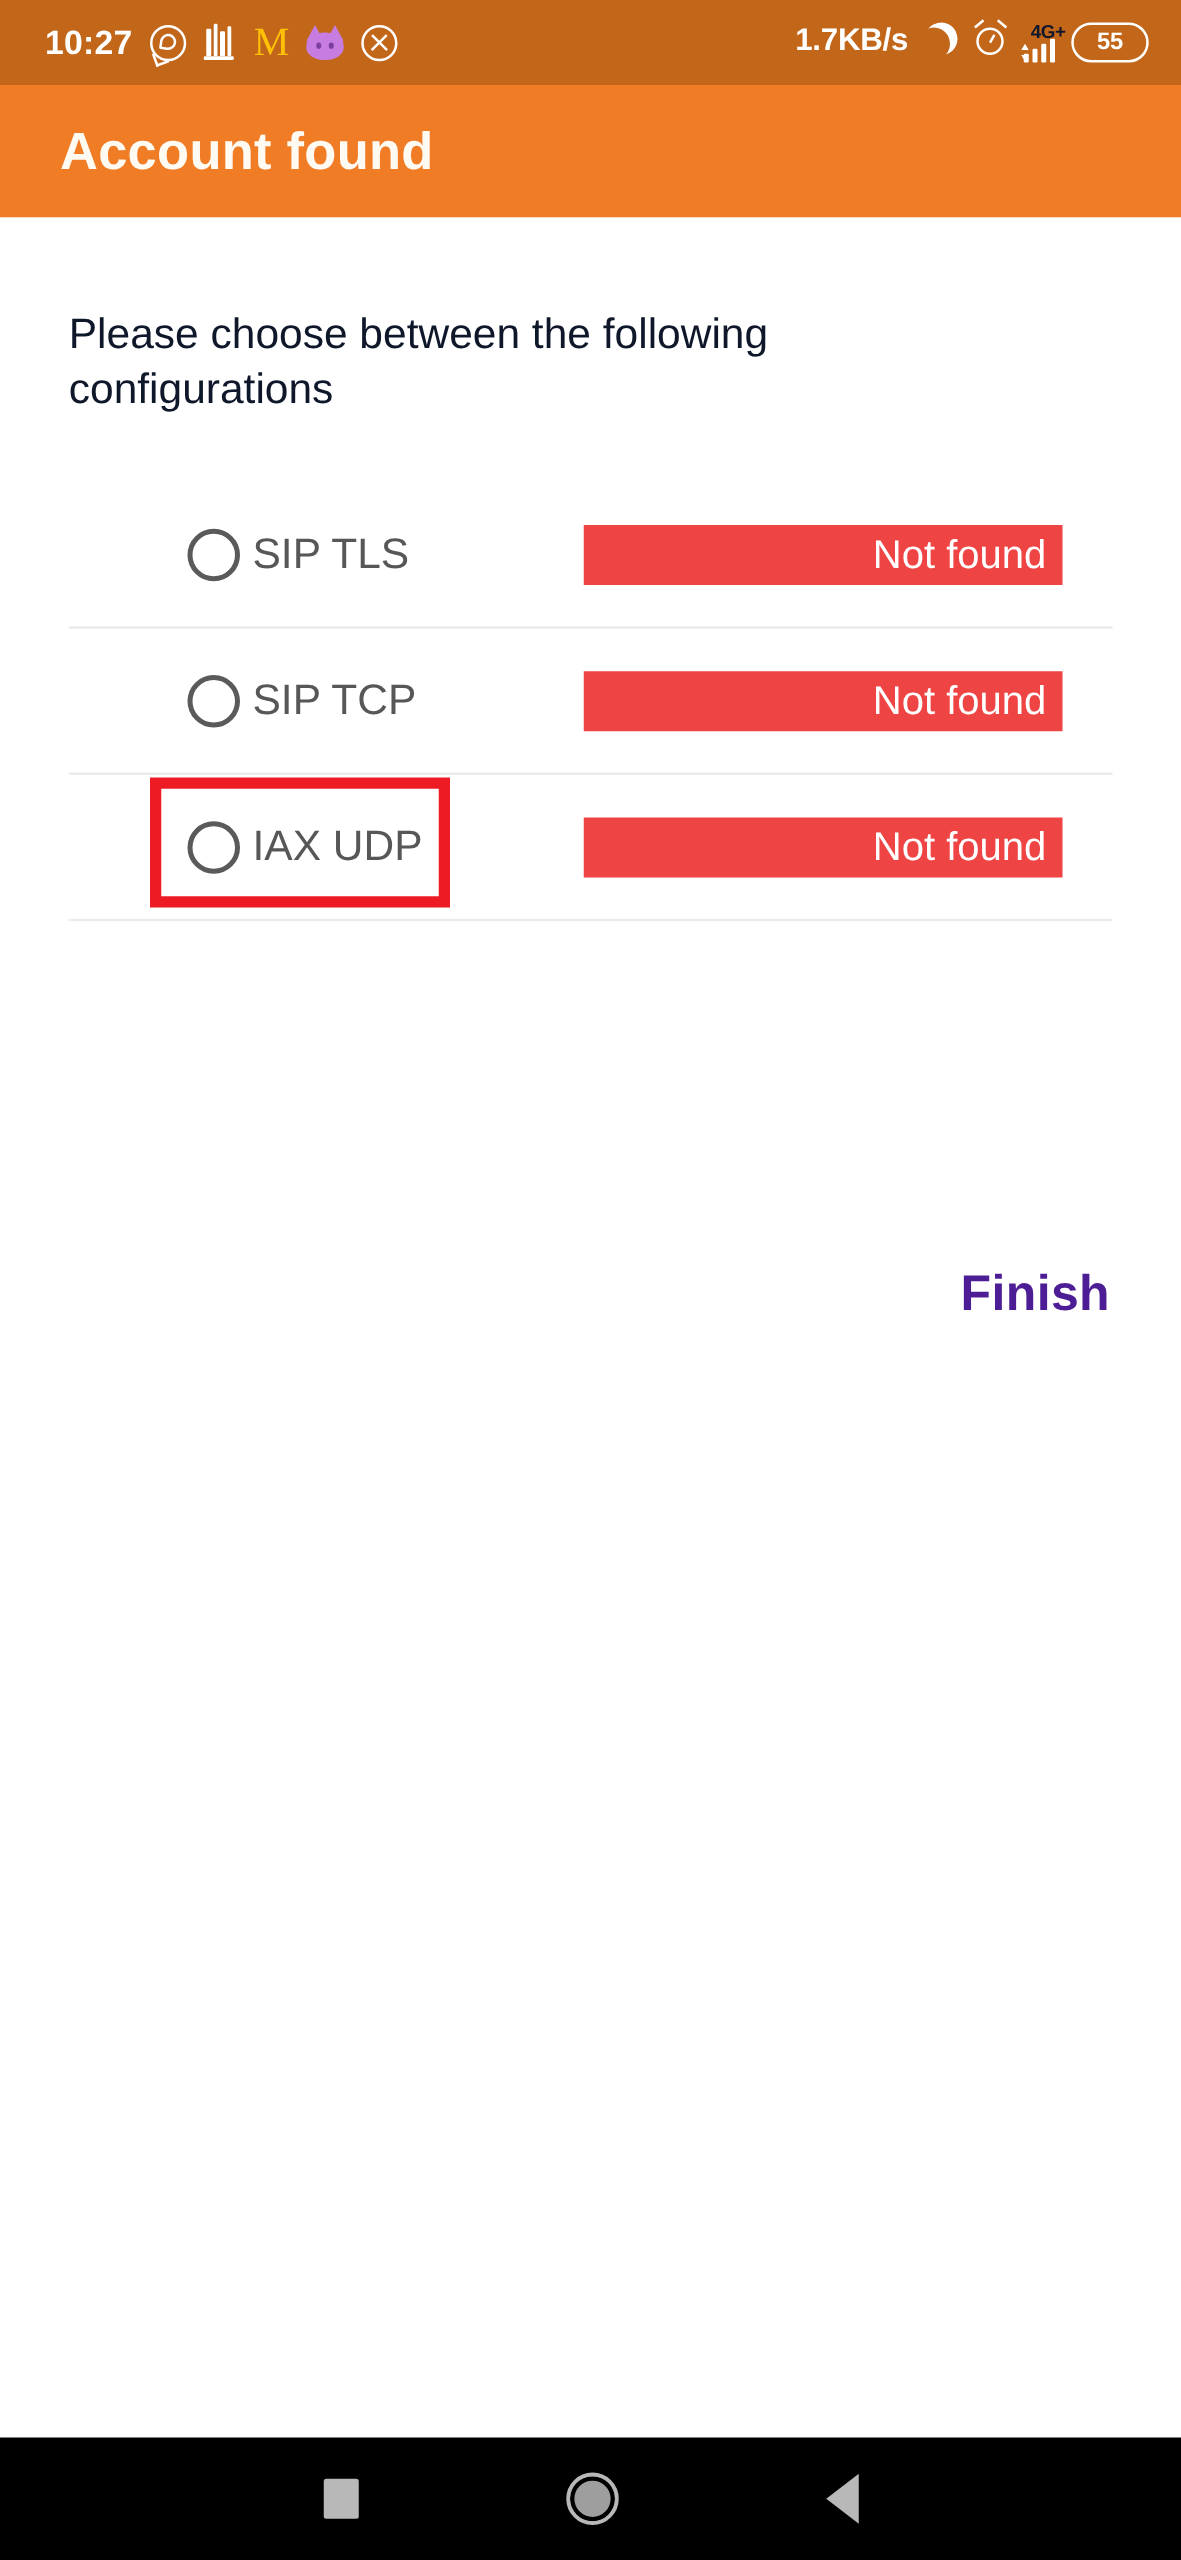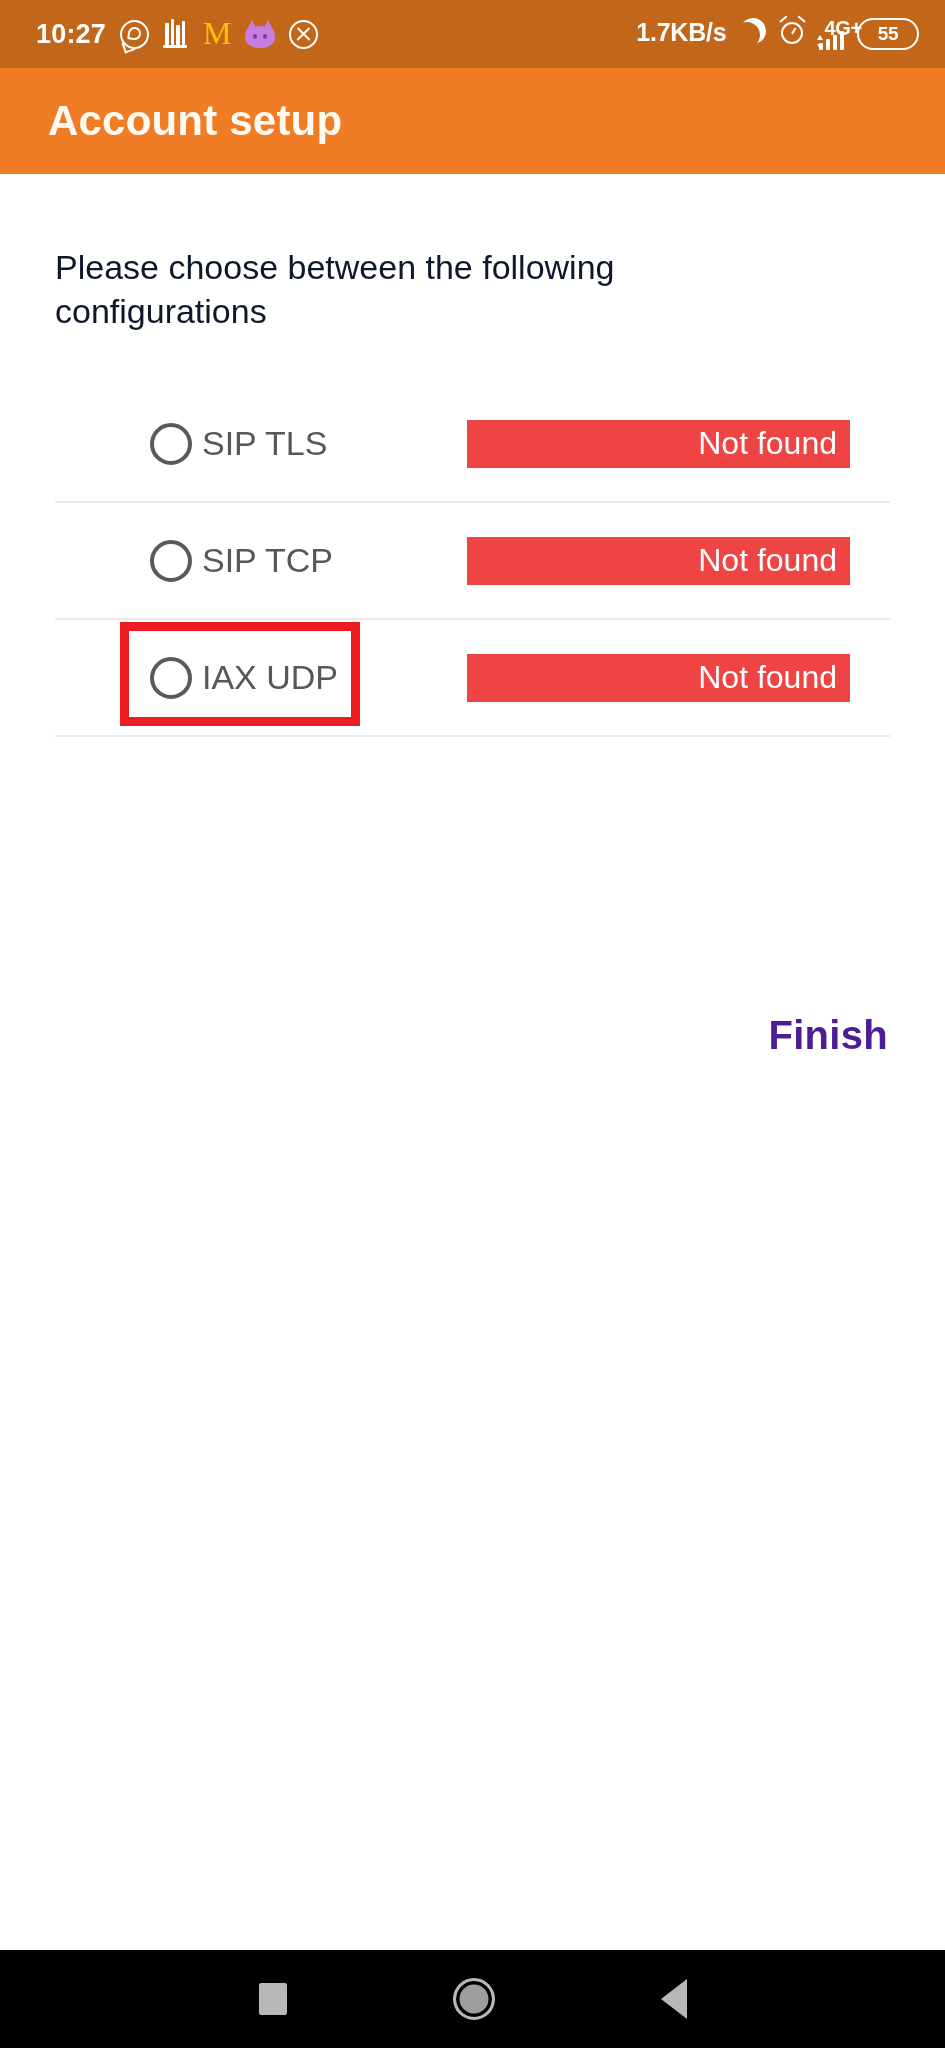--- a/index.html
+++ b/index.html
@@ -134,21 +134,21 @@
   }
   .ic-alarm .bl, .ic-alarm .br {
     position:absolute; top:0px; width:9px; height:2.4px; background:#fff;
   }
   .ic-alarm .bl { left: 0px; transform: rotate(-40deg); }
   .ic-alarm .br { right: 0px; transform: rotate(40deg); }
 
   
   .ic-signal { display:flex; flex-direction:column; align-items:flex-start; position:relative; height:32px; justify-content:flex-end; }
   .ic-signal .g4 {
-    color:#ffffff; font-size:20px; font-weight:bold; line-height:1;
+    color:#0f172a; font-size:15px; font-weight:bold; line-height:1;
     position:absolute; top:0px; left:6px; letter-spacing:-0.3px;
   }
   .ic-signal .bars { display:flex; align-items:flex-end; gap:2.5px; height:20px; margin-top:11px; }
   .ic-signal .bars s { display:block; width:4.5px; background:#fff; border-radius:1px; }
   .ic-signal .arrows {
     position:absolute; left:-2px; bottom:1px; width:8px; height:14px;
   }
   .ic-signal .arrows::before, .ic-signal .arrows::after {
     content:""; position:absolute; width:0; height:0; border-left:3px solid transparent; border-right:3px solid transparent;
   }
@@ -357,21 +357,21 @@
           <s style="height:19px;"></s>
         </span>
       </span>
       <span class="ic-batt">
         <span>55</span>
       </span>
     </div>
   </div>
 
   <div class="app-bar">
-    <span class="app-title">Account setup</span>
+    <span class="app-title">Account found</span>
   </div>
 
   <div class="content">
     <div class="intro">Please choose between the following configurations</div>
 
     <div class="rows">
 
       <div class="row">
         <div class="row-left">
           <span class="radio"></span>

